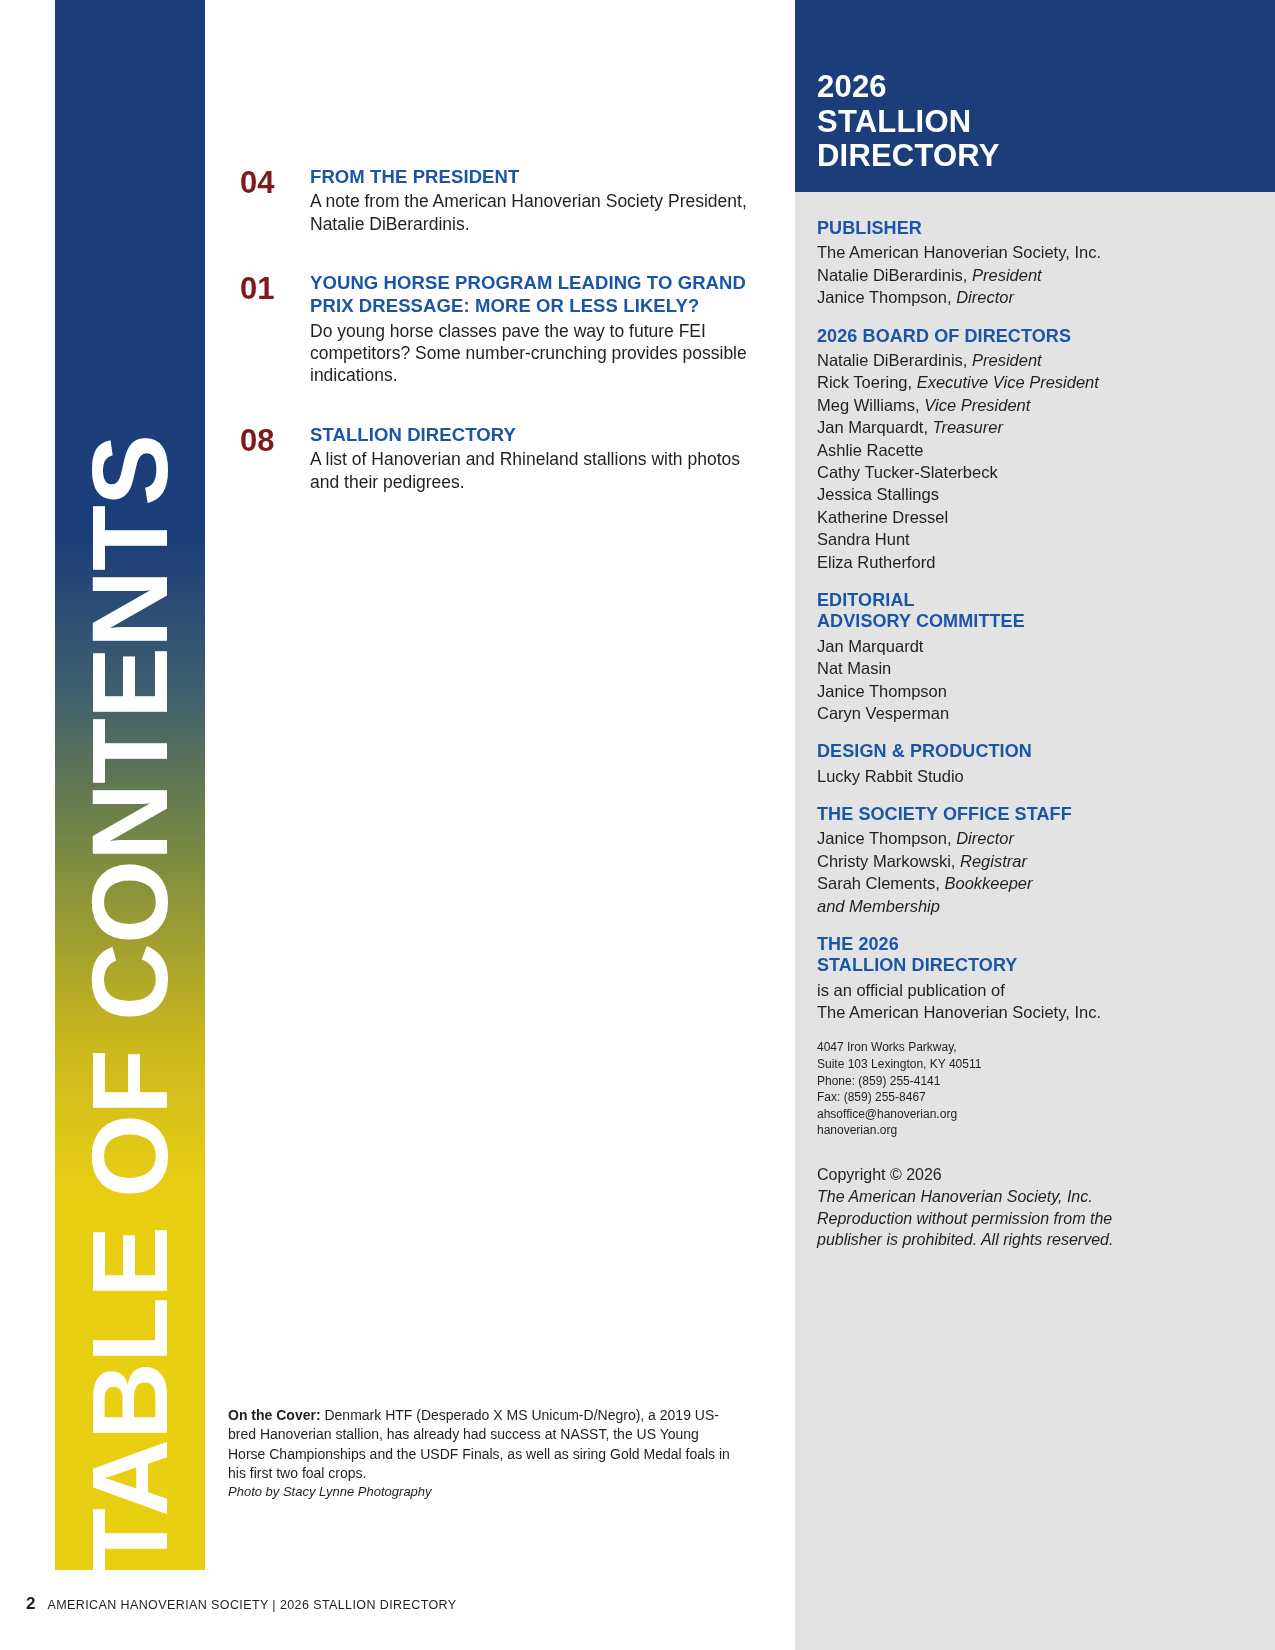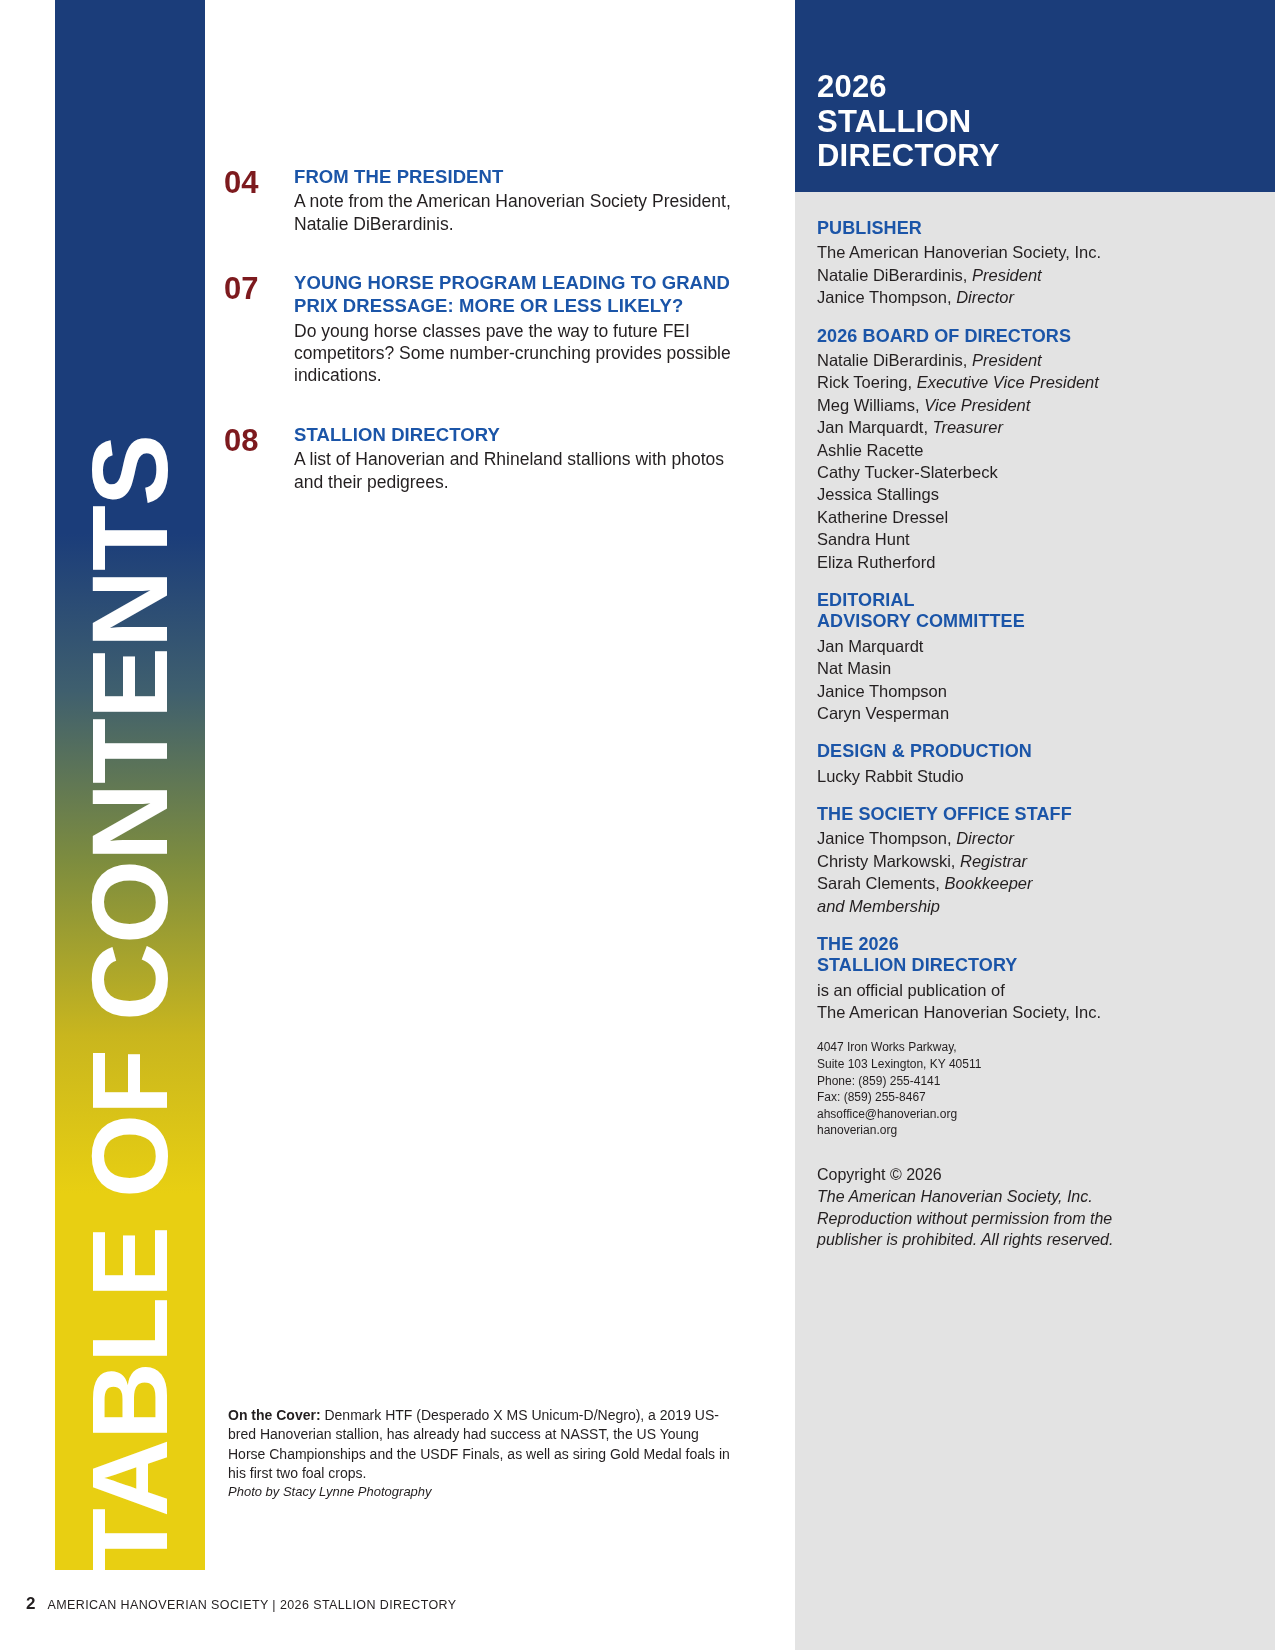--- a/index.html
+++ b/index.html
@@ -86,21 +86,21 @@
     line-height: 1.30;
   }
   .rsec .ln em { font-style: italic; }
   .addr .ln { line-height: 1.30; font-size: 12px; }
   .copy .ln { line-height: 1.30; font-size: 16px; }
   .copy .it { font-style: italic; }
 
   
   #toc-list {
     position: absolute;
-    left: 224px;
+    left: 240px;
     top: 165px;
     width: 520px;
   }
   .toc-entry {
     position: relative;
     margin-bottom: 36px;
     min-height: 40px;
   }
   .toc-num {
     position: absolute;
@@ -164,21 +164,21 @@
 
   <div class="toc-entry">
     <div class="toc-num">04</div>
     <div class="toc-text">
       <div class="toc-title">FROM THE PRESIDENT</div>
       <div class="toc-desc">A note from the American Hanoverian Society President, Natalie DiBerardinis.</div>
     </div>
   </div>
 
   <div class="toc-entry">
-    <div class="toc-num">07</div>
+    <div class="toc-num">01</div>
     <div class="toc-text">
       <div class="toc-title">YOUNG HORSE PROGRAM LEADING TO GRAND PRIX DRESSAGE: MORE OR LESS LIKELY?</div>
       <div class="toc-desc">Do young horse classes pave the way to future FEI competitors? Some number-crunching provides possible indications.</div>
     </div>
   </div>
 
   <div class="toc-entry">
     <div class="toc-num">08</div>
     <div class="toc-text">
       <div class="toc-title">STALLION DIRECTORY</div>

